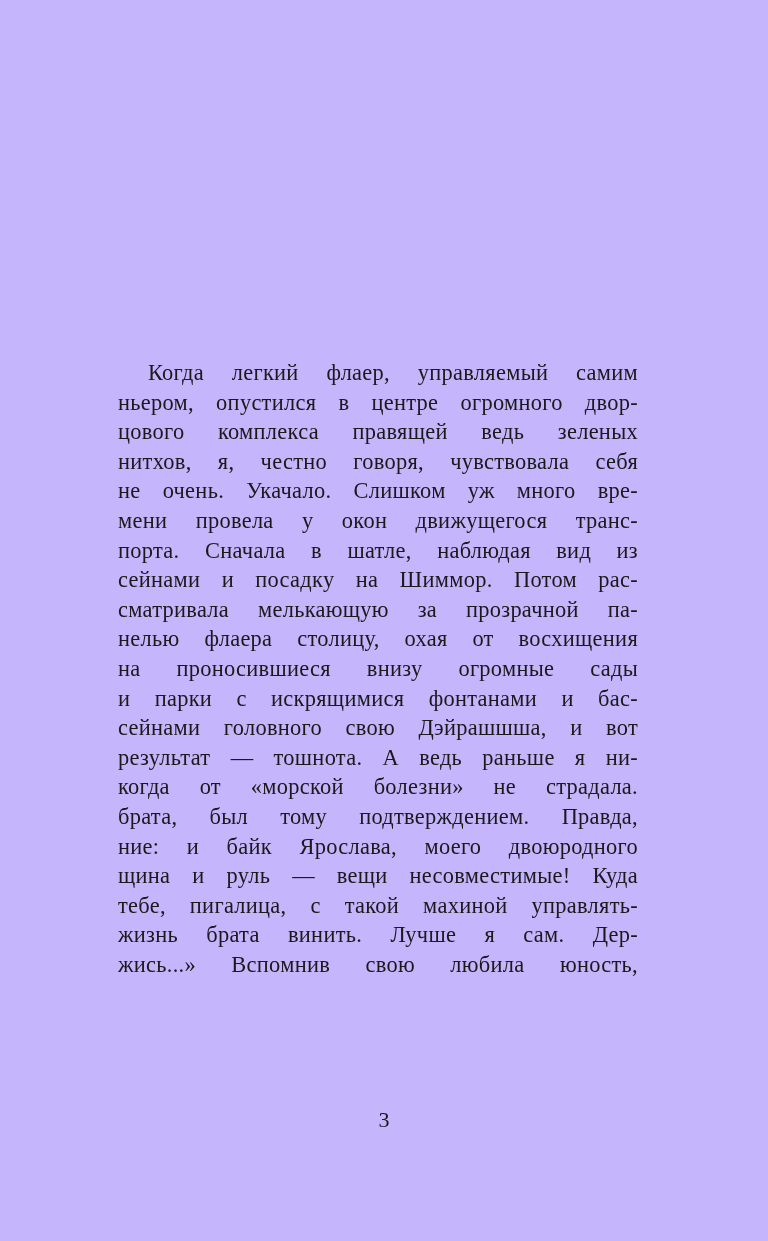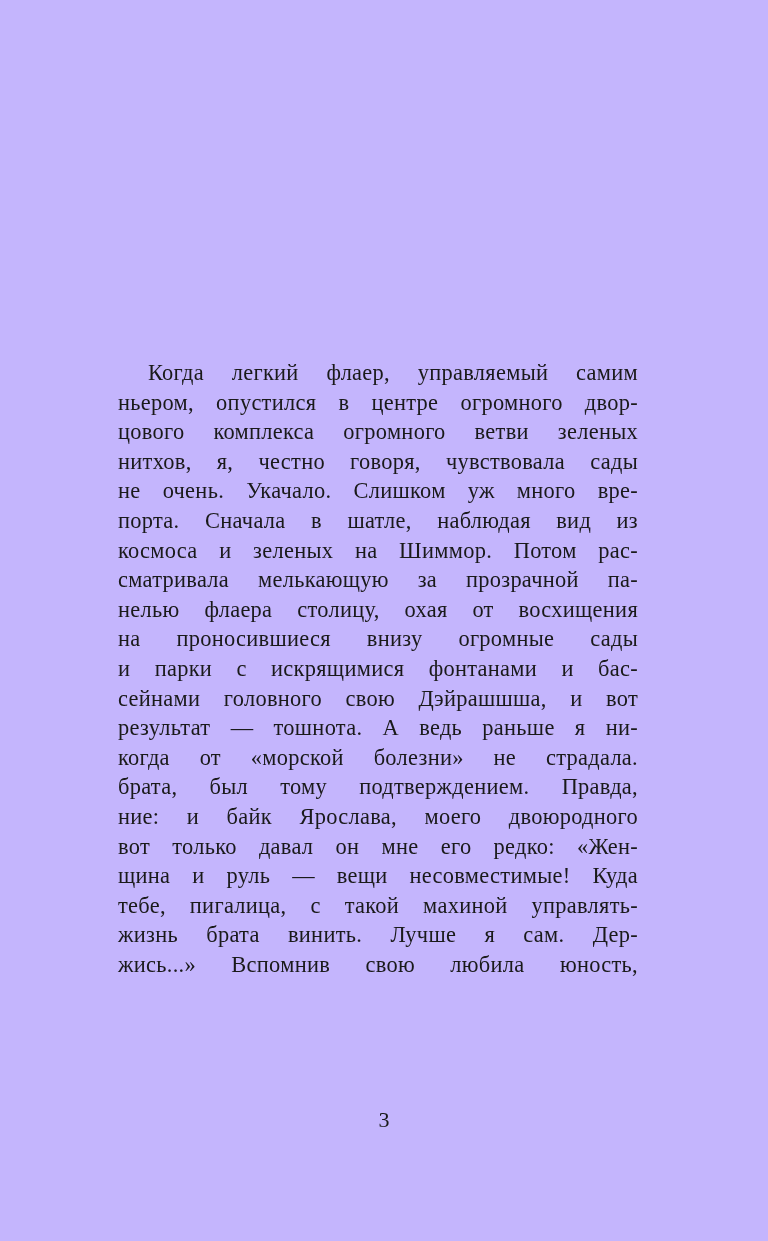--- a/index.html
+++ b/index.html
@@ -58,34 +58,34 @@
       color: #1a1a1a;
     }
   </style>
 </head>
 <body>
 
 <div class="page">
   <div class="text-block">
     <span class="line indent">Когда легкий флаер, управляемый самим</span>
     <span class="line">ньером, опустился в центре огромного двор-</span>
-    <span class="line">цового комплекса огромного ветви зеленых</span>
-    <span class="line">нитхов, я, честно говоря, чувствовала сады</span>
+    <span class="line">цового комплекса правящей ведь зеленых</span>
+    <span class="line">нитхов, я, честно говоря, чувствовала себя</span>
     <span class="line">не очень. Укачало. Слишком уж много вре-</span>
+    <span class="line">мени провела у окон движущегося транс-</span>
     <span class="line">порта. Сначала в шатле, наблюдая вид из</span>
-    <span class="line">космоса и зеленых на Шиммор. Потом рас-</span>
+    <span class="line">сейнами и посадку на Шиммор. Потом рас-</span>
     <span class="line">сматривала мелькающую за прозрачной па-</span>
     <span class="line">нелью флаера столицу, охая от восхищения</span>
     <span class="line">на проносившиеся внизу огромные сады</span>
     <span class="line">и парки с искрящимися фонтанами и бас-</span>
     <span class="line">сейнами головного свою Дэйрашшша, и вот</span>
     <span class="line">результат — тошнота. А ведь раньше я ни-</span>
     <span class="line">когда от «морской болезни» не страдала.</span>
     <span class="line">брата, был тому подтверждением. Правда,</span>
     <span class="line">ние: и байк Ярослава, моего двоюродного</span>
-    <span class="line">вот только давал он мне его редко: «Жен-</span>
     <span class="line">щина и руль — вещи несовместимые! Куда</span>
     <span class="line">тебе, пигалица, с такой махиной управлять-</span>
     <span class="line">жизнь брата винить. Лучше я сам. Дер-</span>
     <span class="line last">жись...» Вспомнив свою любила юность,</span>
   </div>
   <div class="page-number">3</div>
 </div>
 
 </body></html>

